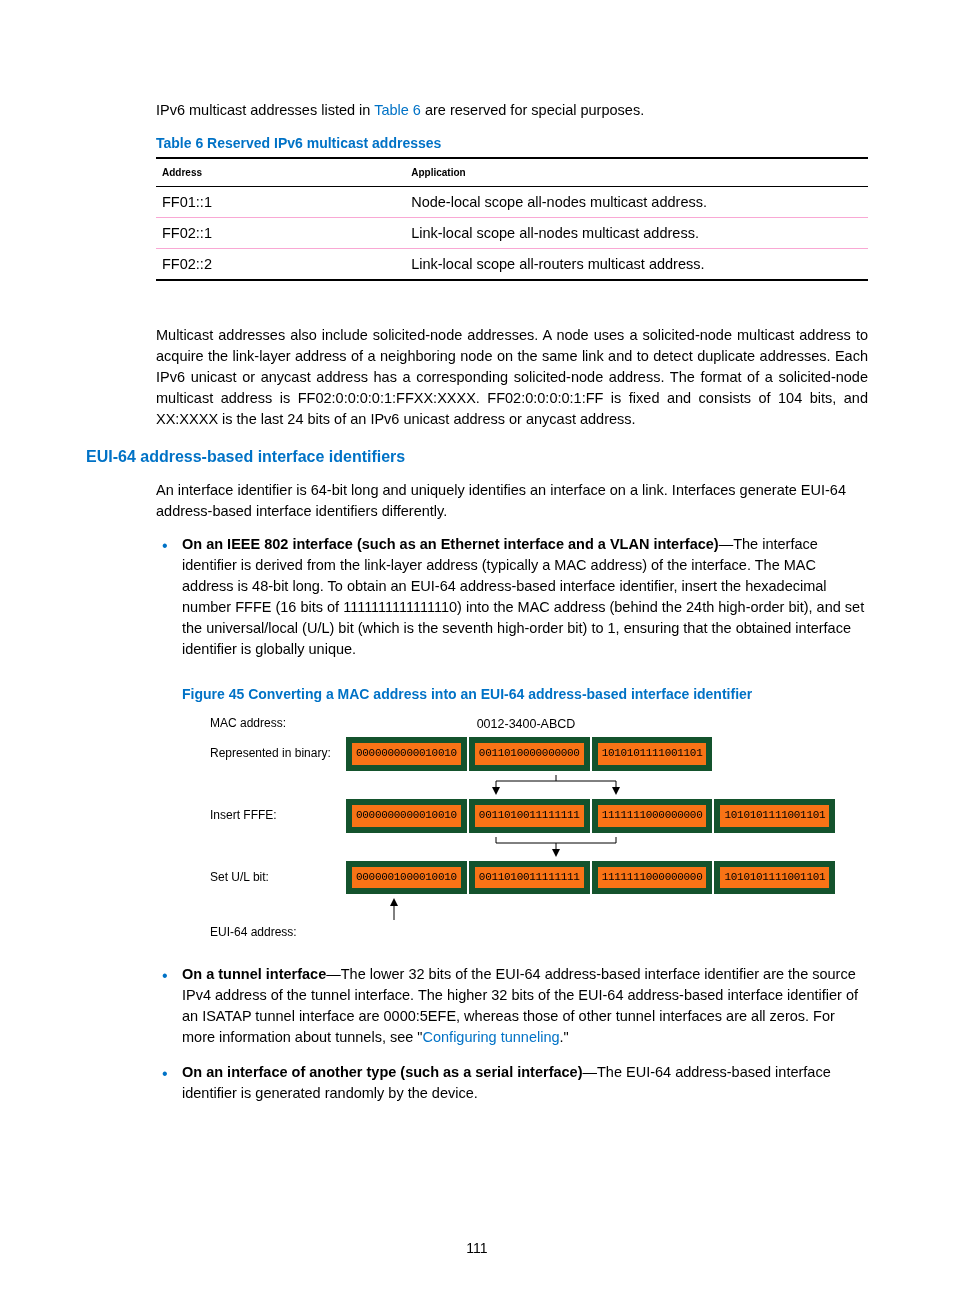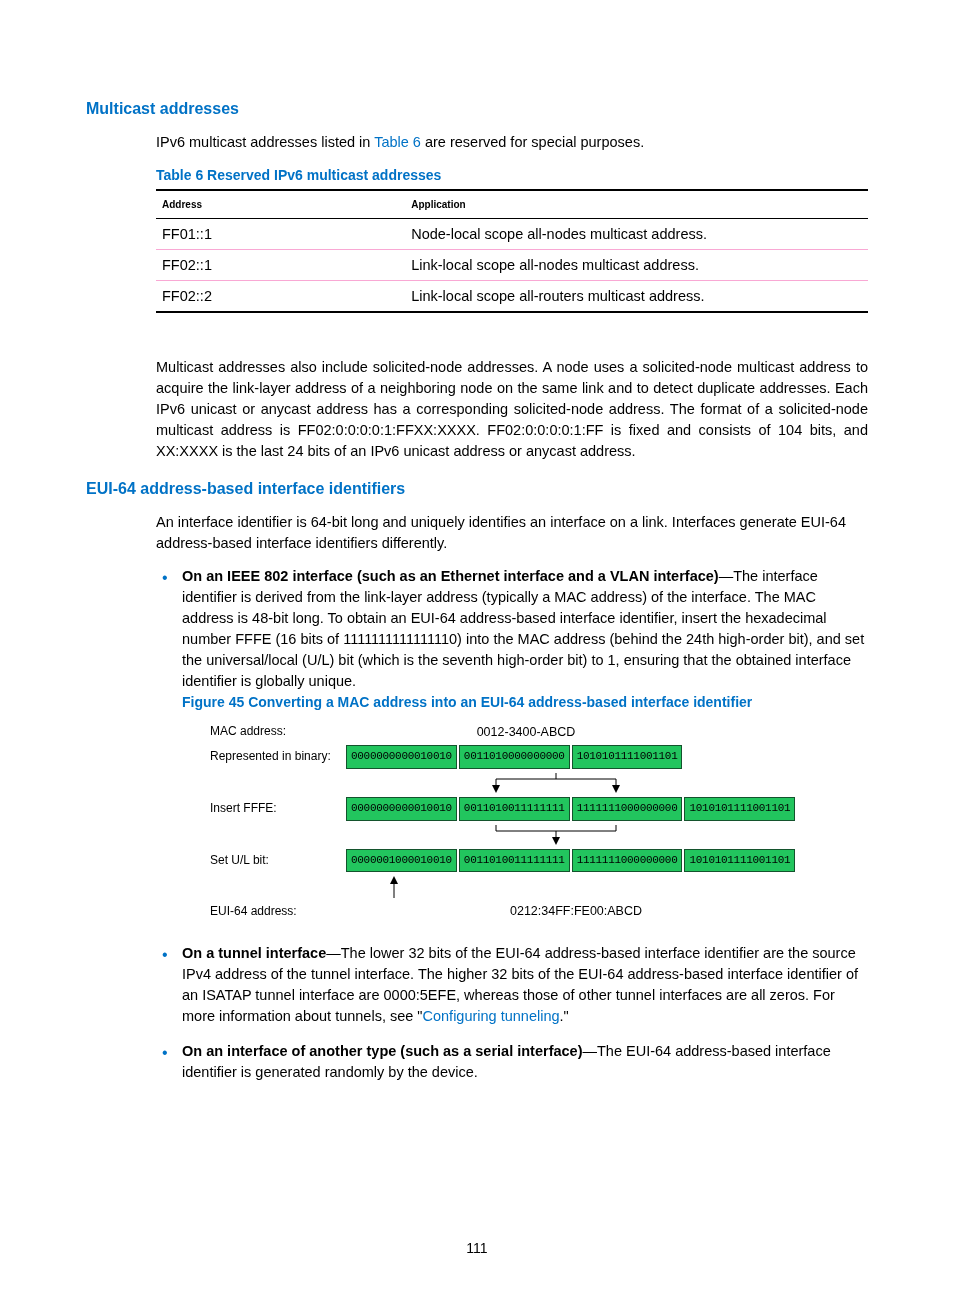--- a/index.html
+++ b/index.html
@@ -41,21 +41,21 @@
   .table-title {
     color: #0072c6;
     font-weight: bold;
     font-size: 14px;
     margin: 14px 0 6px 0;
   }
   .figure-title {
     color: #0072c6;
     font-weight: bold;
     font-size: 14px;
-    margin: 0 0 10px 0;
+    margin: 24px 0 10px 0;
   }
   table.addr {
     width: 100%;
     border-collapse: collapse;
     margin-bottom: 22px;
   }
   table.addr th {
     text-align: left;
     font-weight: bold;
     padding: 8px 6px;
@@ -107,22 +107,22 @@
     width: 136px;
     flex-shrink: 0;
     font-size: 12px;
   }
   .fig-boxes {
     display: flex;
     gap: 2px;
     position: relative;
   }
   .fig-box {
-    border: 1px solid #14532d;
-    background: #22c55e;
+    border: 6px solid #14532d;
+    background: #f97316;
     padding: 3px 4px;
     font-family: "Courier New", monospace;
     font-size: 11px;
     white-space: nowrap;
     text-align: center;
     letter-spacing: -0.3px;
   }
   .fig-text-center {
     flex: 1;
     text-align: center;
@@ -157,21 +157,20 @@
     width: 100%;
     text-align: center;
     font-size: 14px;
   }
 </style>
 </head>
 <body>
 
 <div class="page">
 
-  <h2 class="section">Multicast addresses</h2>
 
   <div class="indented">
     <p>
       <span>IPv6 multicast addresses listed in </span><a href="#" class="xref">Table 6</a><span> are reserved for special purposes.</span>
     </p>
 
     <div class="table-title">Table 6 Reserved IPv6 multicast addresses</div>
 
     <table class="addr">
       <thead>
@@ -278,21 +277,20 @@
             <div class="arrow-up">
               <svg viewBox="0 0 50 22">
                 <line x1="8" y1="22" x2="8" y2="6" stroke="#000" stroke-width="1"></line>
                 <polygon points="8,0 4,8 12,8" fill="#000"></polygon>
               </svg>
             </div>
           </div>
 
           <div class="fig-row">
             <div class="fig-label">EUI-64 address:</div>
-            <div class="fig-text-center" style="max-width:460px">0212:34FF:FE00:ABCD</div>
           </div>
         </div>
       </li>
 
       <li>
         <span class="bold">On a tunnel interface</span><span>—The lower 32 bits of the EUI-64 address-based interface identifier are the source IPv4 address of the tunnel interface. The higher 32 bits of the EUI-64 address-based interface identifier of an ISATAP tunnel interface are 0000:5EFE, whereas those of other tunnel interfaces are all zeros. For more information about tunnels, see "</span><a href="#" class="xref">Configuring tunneling</a><span>."</span>
       </li>
 
       <li>
         <span class="bold">On an interface of another type (such as a serial interface)</span><span>—The EUI-64 address-based interface identifier is generated randomly by the device.</span>

